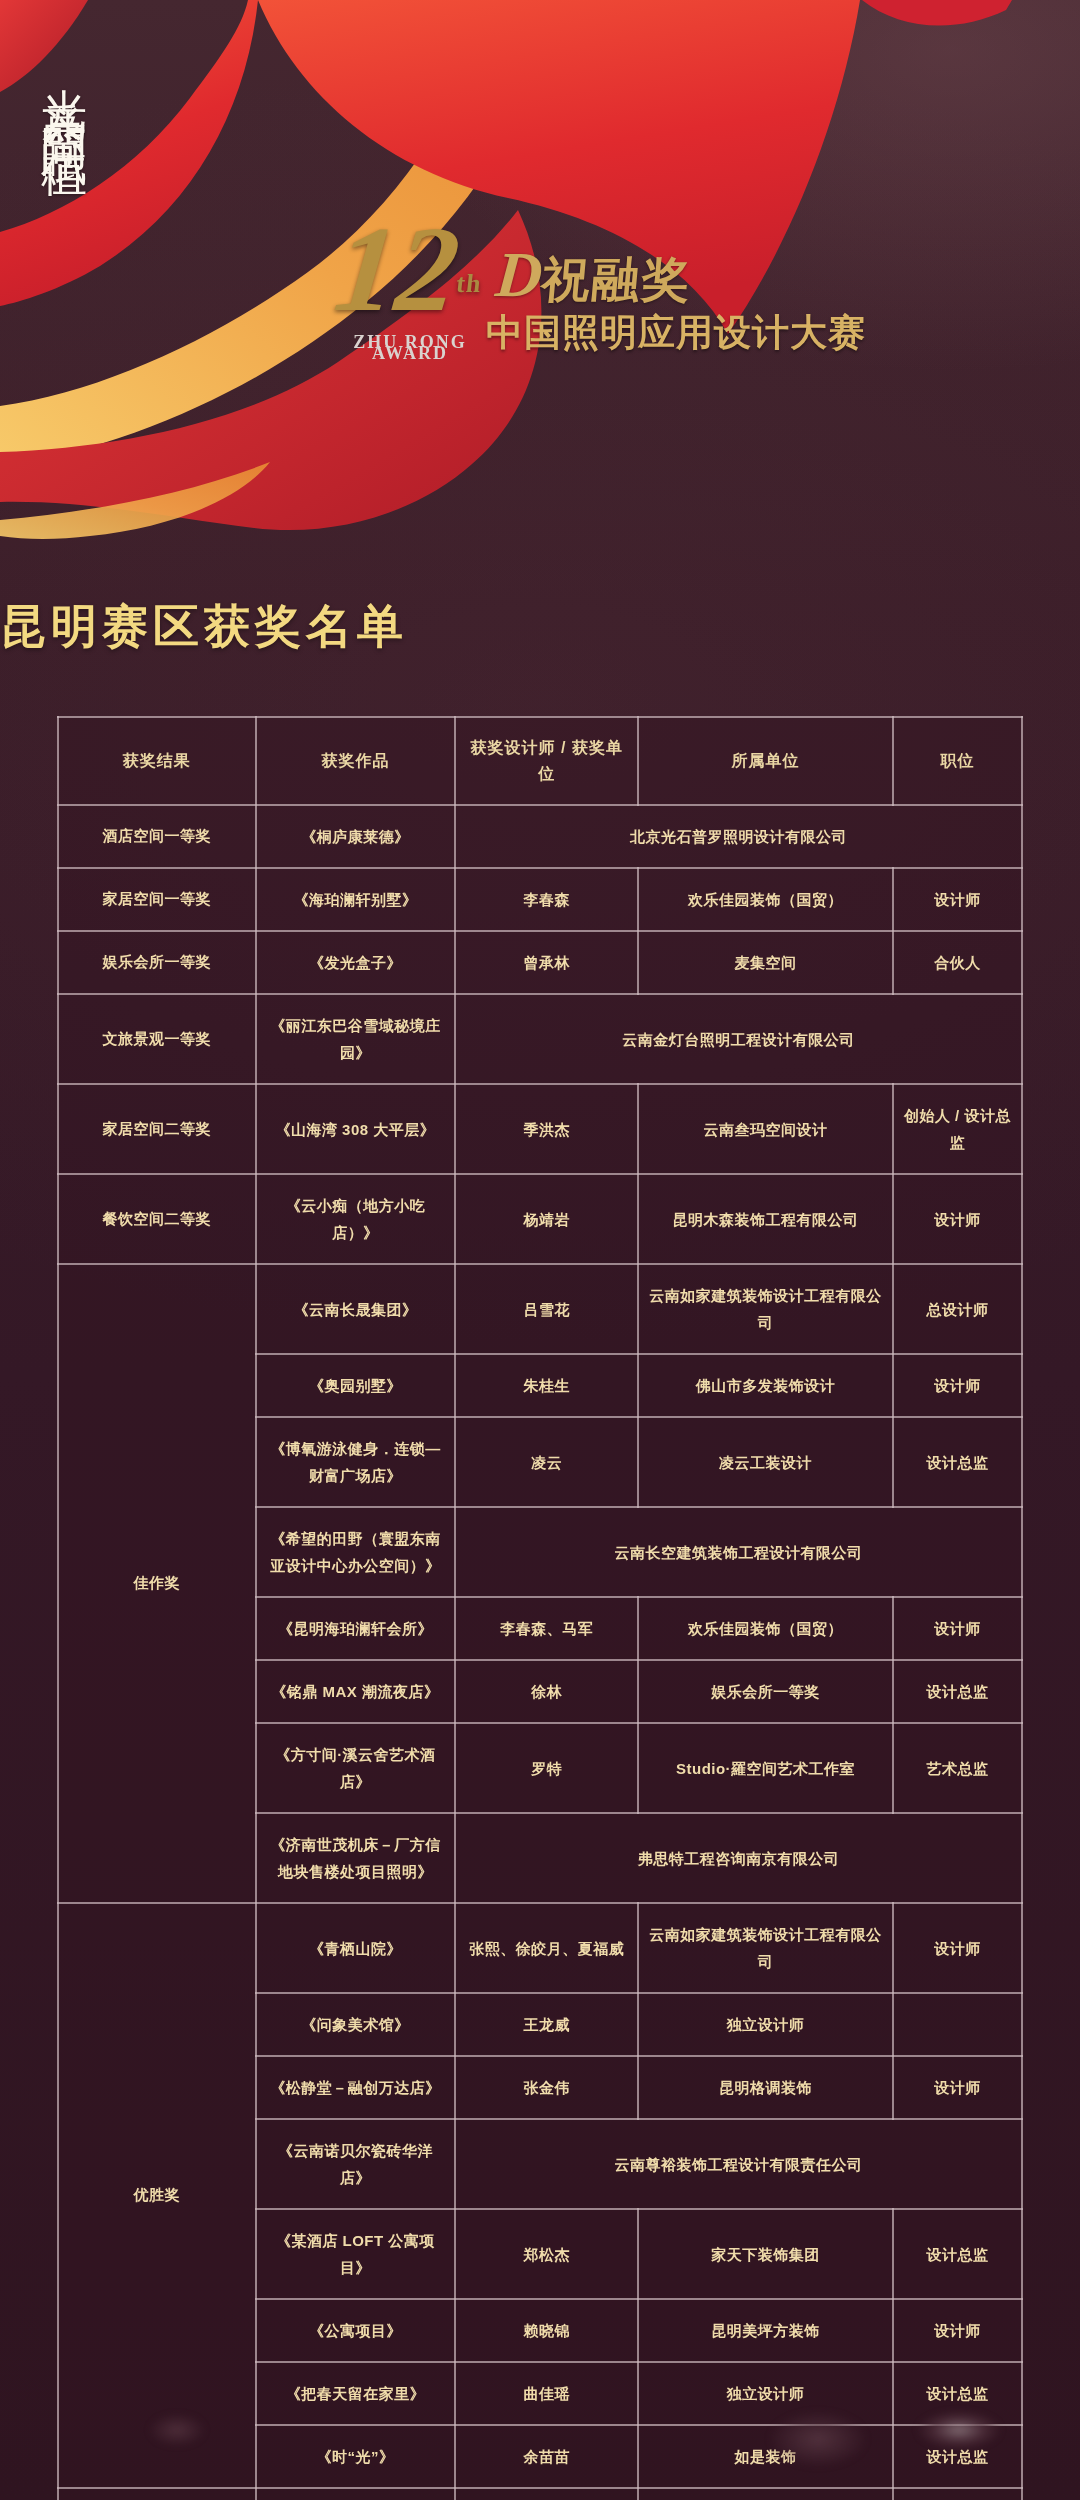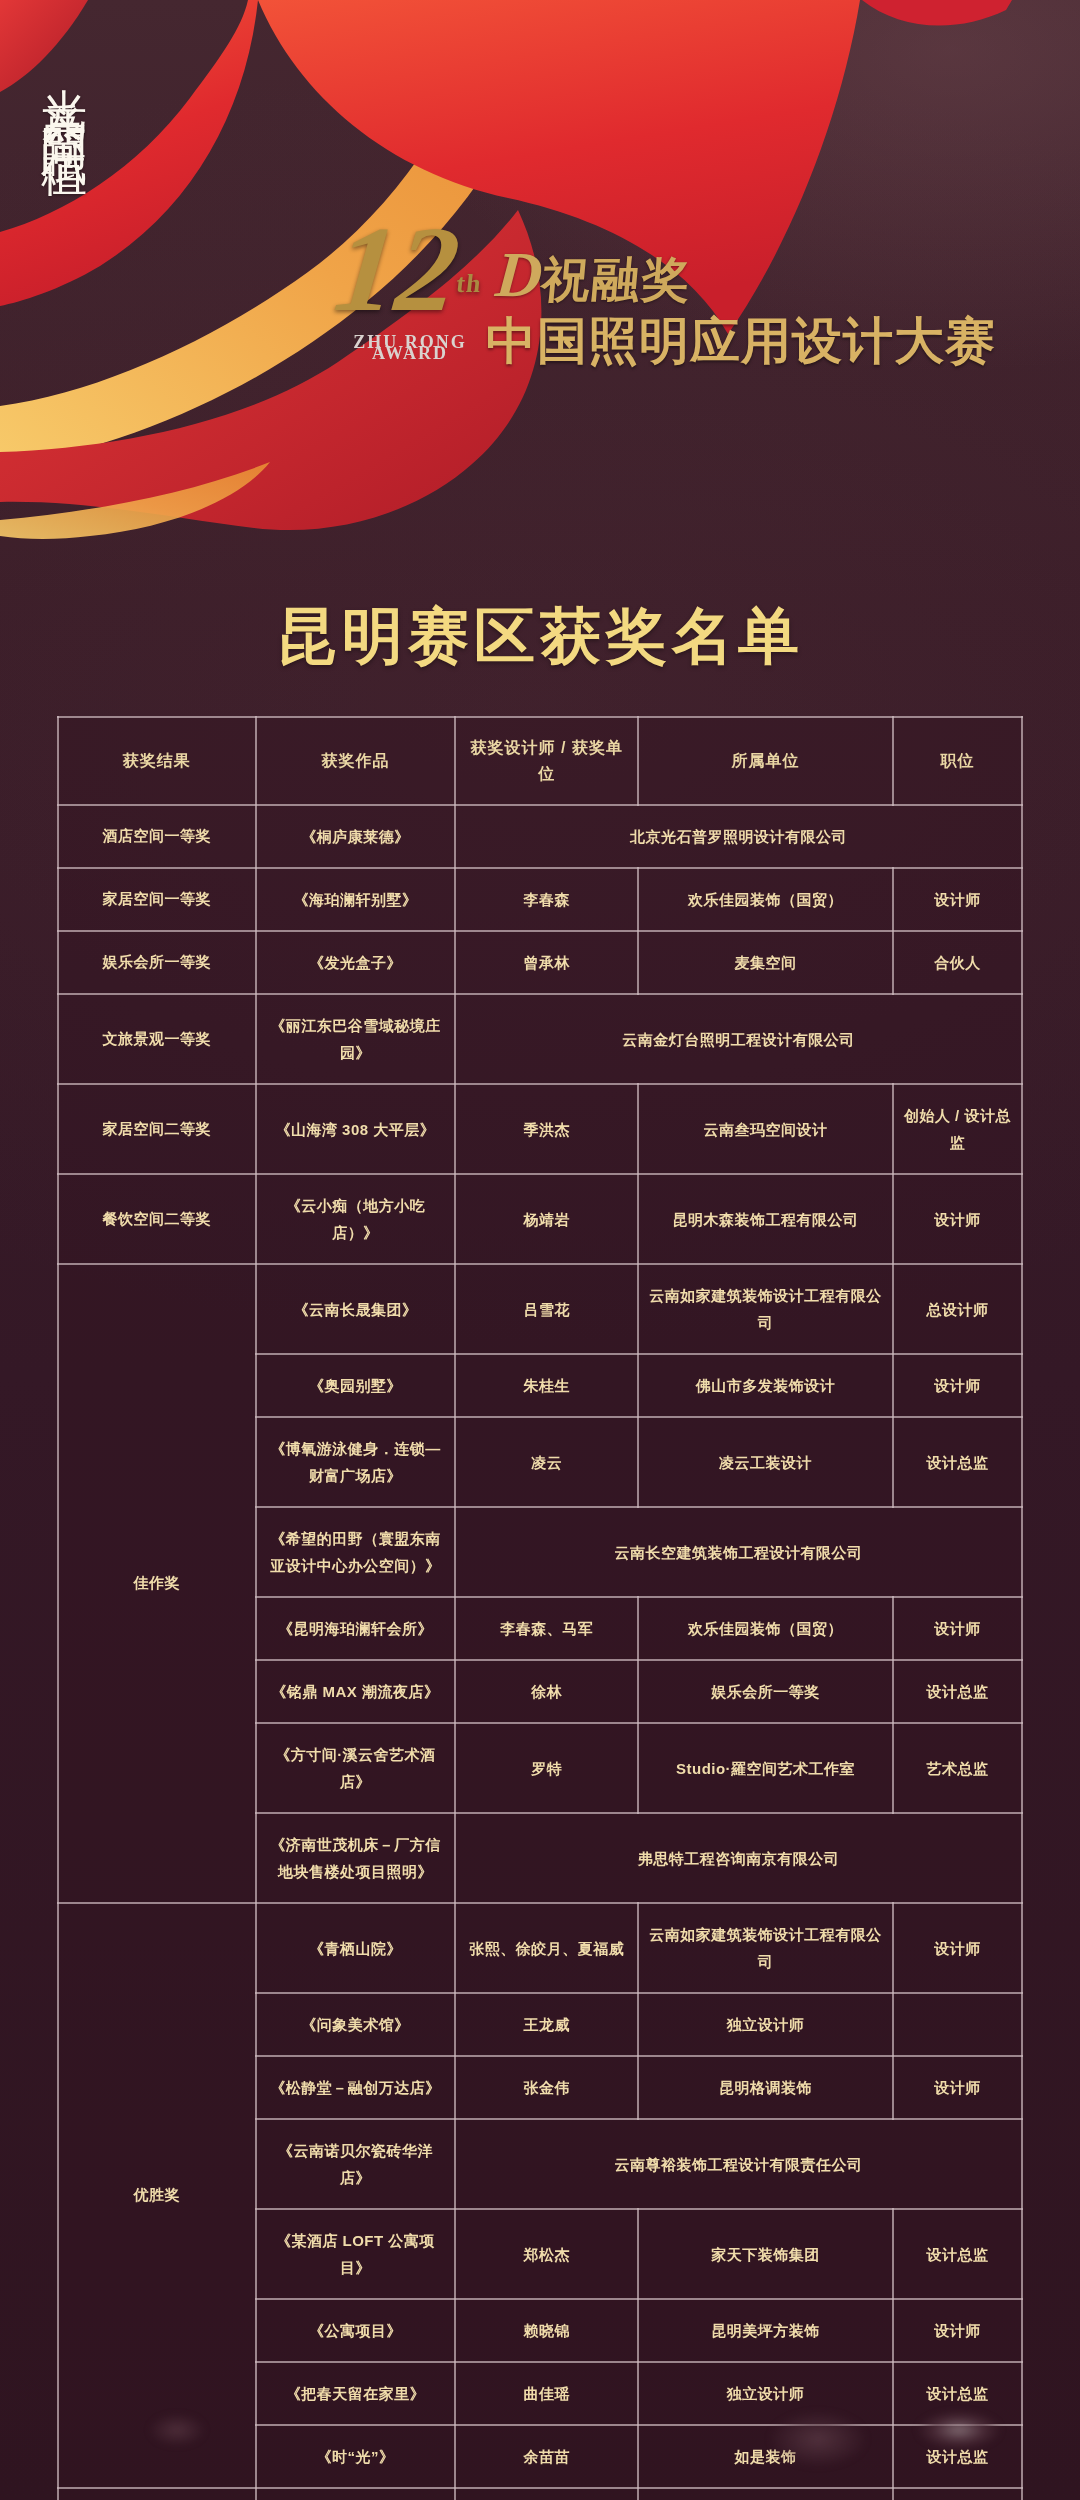--- a/index.html
+++ b/index.html
@@ -42,28 +42,28 @@
     font-family:"Liberation Serif","DejaVu Serif",serif;
     font-size:18px; letter-spacing:2px; color:#d9d3cf; font-weight:bold;
   }
   .en1 { top:332px; } .en2 { top:343px; }
   .script-line { position:absolute; left:496px; top:238px; color:#cfa95c; transform:skewX(-5deg);
     text-shadow:0 1px 3px rgba(0,0,0,0.4); white-space:nowrap; }
   .script-line .dscript { font-family:"Liberation Serif","DejaVu Serif",serif; font-style:italic; font-weight:bold; font-size:64px; }
   .script-line .cnname  { font-family:"DejaVu Serif","Liberation Serif",serif; font-weight:bold; font-size:48px; letter-spacing:2px; }
   .comp-title {
     position:absolute; left:486px; top:308px; width:560px;
-    font-size:50px; font-weight:bold; color:#d8b264; letter-spacing:1px;
+    font-size:37px; font-weight:bold; color:#d8b264; letter-spacing:1px;
     text-shadow:0 2px 3px rgba(0,0,0,0.4); white-space:nowrap;
   }
 
   
   .page-title {
-    position:absolute; left:0; top:596px; width:1080px; text-align:center;
-    font-size:61px; font-weight:bold; color:#f3d981; letter-spacing:5px;
+    position:absolute; left:0; top:596px; width:1080px; 
+    font-size:46px; font-weight:bold; color:#f3d981; letter-spacing:5px;
     text-shadow:0 2px 4px rgba(0,0,0,0.35);
   }
 
   
   table.awards {
     position:absolute; left:57px; top:716px; width:966px;
     border-collapse:collapse; table-layout:fixed;
     background:rgba(50,20,33,0.45);
   }
   table.awards col.c1 { width:20.5%; }

